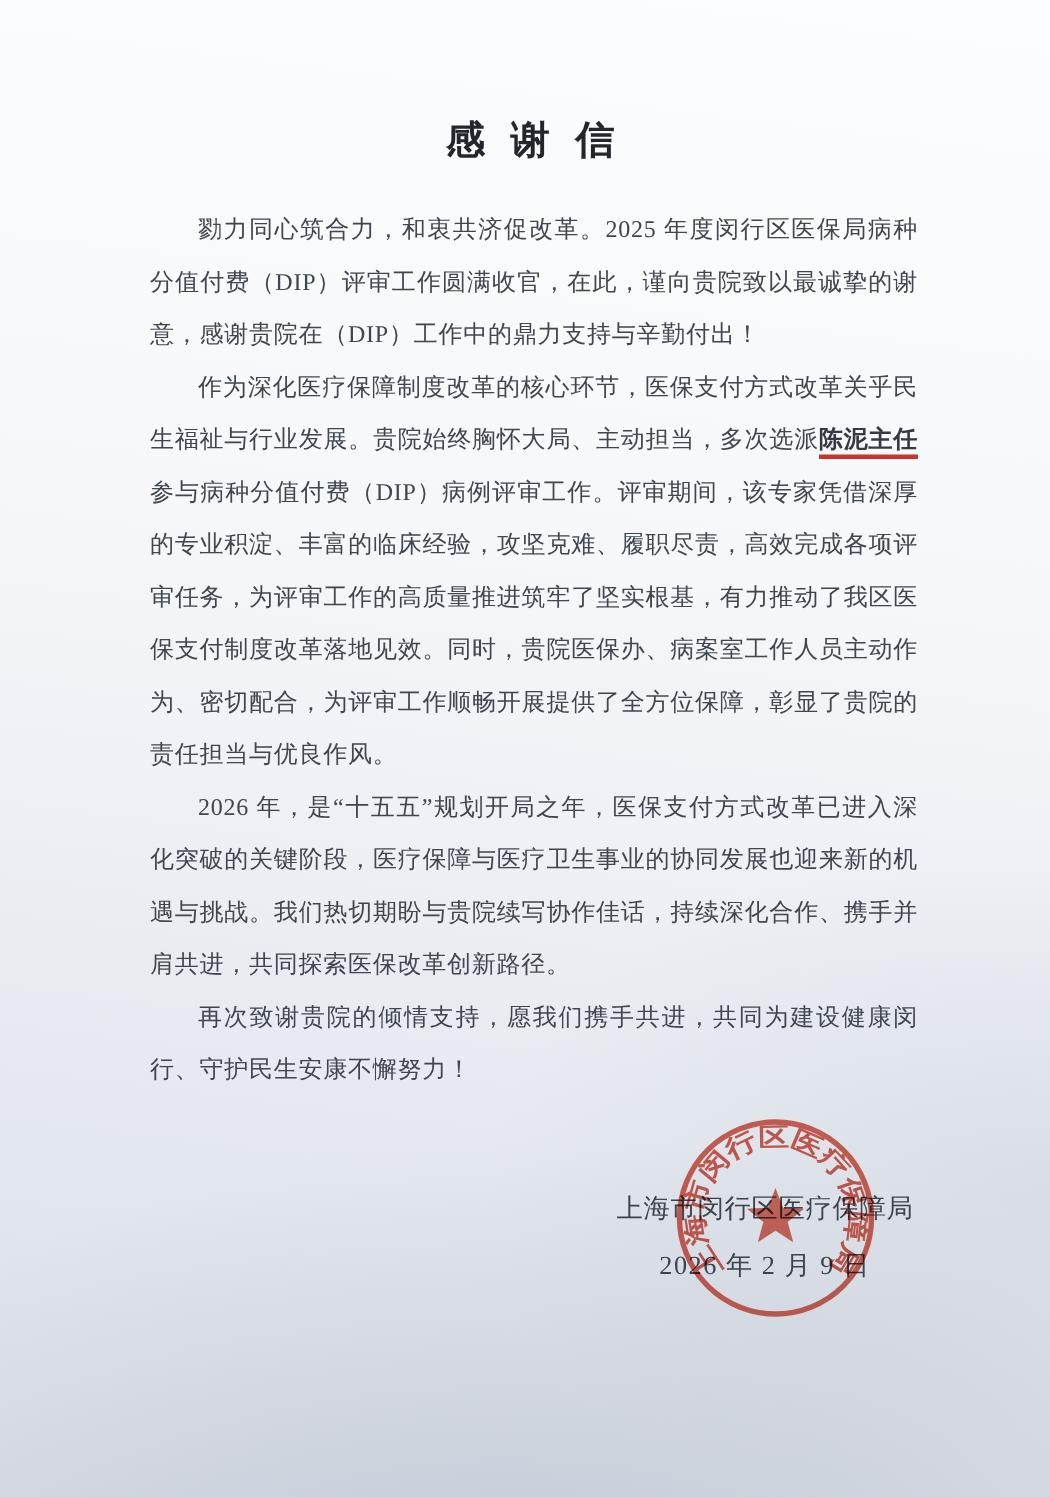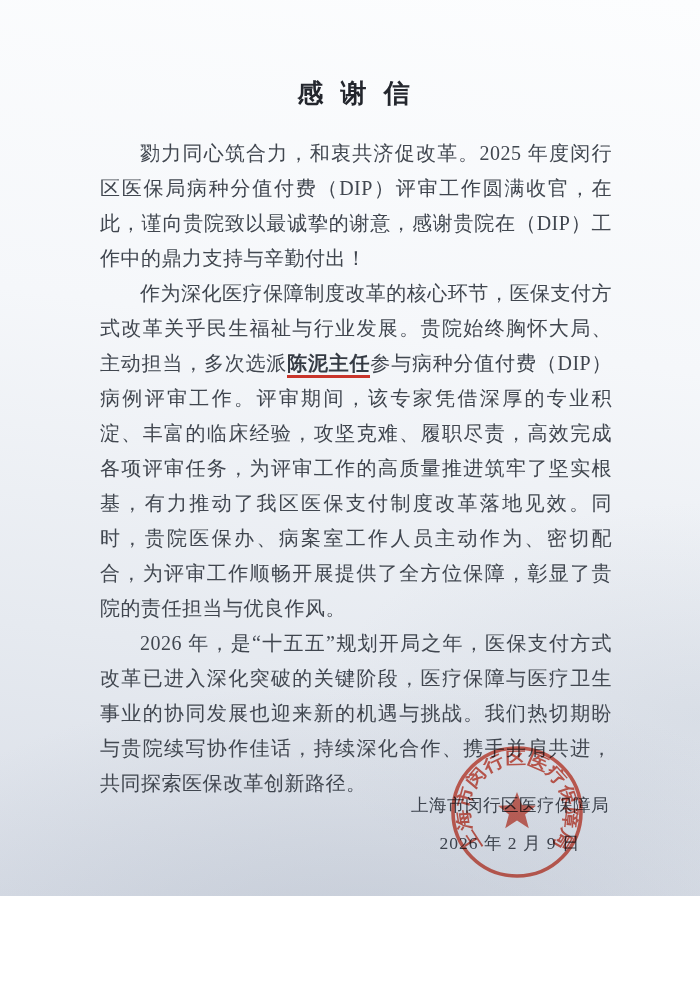--- a/index.html
+++ b/index.html
@@ -3,21 +3,21 @@
 <meta charset="utf-8">
 <style>
   html,body{margin:0;padding:0;}
   body{
     width:700px;height:998px;
     font-family:"Liberation Serif","DejaVu Serif",serif;
     -webkit-font-smoothing:antialiased;
   }
   .scan{
     position:relative;
-    width:700px;height:896px;
+    width:700px;height:998px;
     overflow:hidden;
     background:
       radial-gradient(130% 55% at 52% 110%, rgba(155,165,182,.38), rgba(155,165,182,0) 62%),
       radial-gradient(90% 40% at 100% 80%, rgba(170,180,196,.22), rgba(170,180,196,0) 60%),
       linear-gradient(187deg,#fcfdfe 0%,#f5f7fa 38%,#e6eaf0 72%,#d9dee7 100%);
     color:#3d434d;
   }
   .inner{
     position:absolute;
     left:100px; right:88px; top:76px;
@@ -32,21 +32,21 @@
     color:#23262d;
     line-height:34px;
   }
   .recipient{
     font-size:18px;
     line-height:35px;
     color:#3d434d;
   }
   .para{
     margin:0;
-    font-size:20px;
+    font-size:16px;
     line-height:35px;
     text-align:justify;
     text-indent:2em;
     letter-spacing:.5px;
     color:#40464f;
   }
   .hl{
     font-weight:700;
     color:#343a43;
     border-bottom:3px solid #c9352b;
@@ -102,20 +102,21 @@
 
     <h1 class="title">感 谢 信</h1>
 
 
     <p class="para">勠力同心筑合力，和衷共济促改革。2025 年度闵行区医保局病种分值付费（DIP）评审工作圆满收官，在此，谨向贵院致以最诚挚的谢意，感谢贵院在（DIP）工作中的鼎力支持与辛勤付出！</p>
 
     <p class="para"><span>作为深化医疗保障制度改革的核心环节，医保支付方式改革关乎民生福祉与行业发展。贵院始终胸怀大局、主动担当，多次选派</span><span class="hl">陈泥主任</span><span>参与病种分值付费（DIP）病例评审工作。评审期间，该专家凭借深厚的专业积淀、丰富的临床经验，攻坚克难、履职尽责，高效完成各项评审任务，为评审工作的高质量推进筑牢了坚实根基，有力推动了我区医保支付制度改革落地见效。同时，贵院医保办、病案室工作人员主动作为、密切配合，为评审工作顺畅开展提供了全方位保障，彰显了贵院的责任担当与优良作风。</span></p>
 
     <p class="para">2026 年，是“十五五”规划开局之年，医保支付方式改革已进入深化突破的关键阶段，医疗保障与医疗卫生事业的协同发展也迎来新的机遇与挑战。我们热切期盼与贵院续写协作佳话，持续深化合作、携手并肩共进，共同探索医保改革创新路径。</p>
 
+    <p class="para">再次致谢贵院的倾情支持，愿我们携手共进，共同为建设健康闵行、守护民生安康不懈努力！</p>
   </div>
 
   <div class="sign">
     <div class="sig-name">上海市闵行区医疗保障局</div>
     <div class="sig-date">2026 年 2 月 9 日</div>
   </div>
 
   <svg class="seal" viewBox="0 0 140 140" width="140" height="140" aria-hidden="true">
     <circle class="seal-ring" cx="70" cy="70" r="64" stroke-width="3.6"></circle>
     <polygon class="seal-star" points="70,50 75,63.1 89,63.8 78.1,72.6 81.8,86.2 70,78.5 58.2,86.2 61.9,72.6 51,63.8 65,63.1"></polygon>

